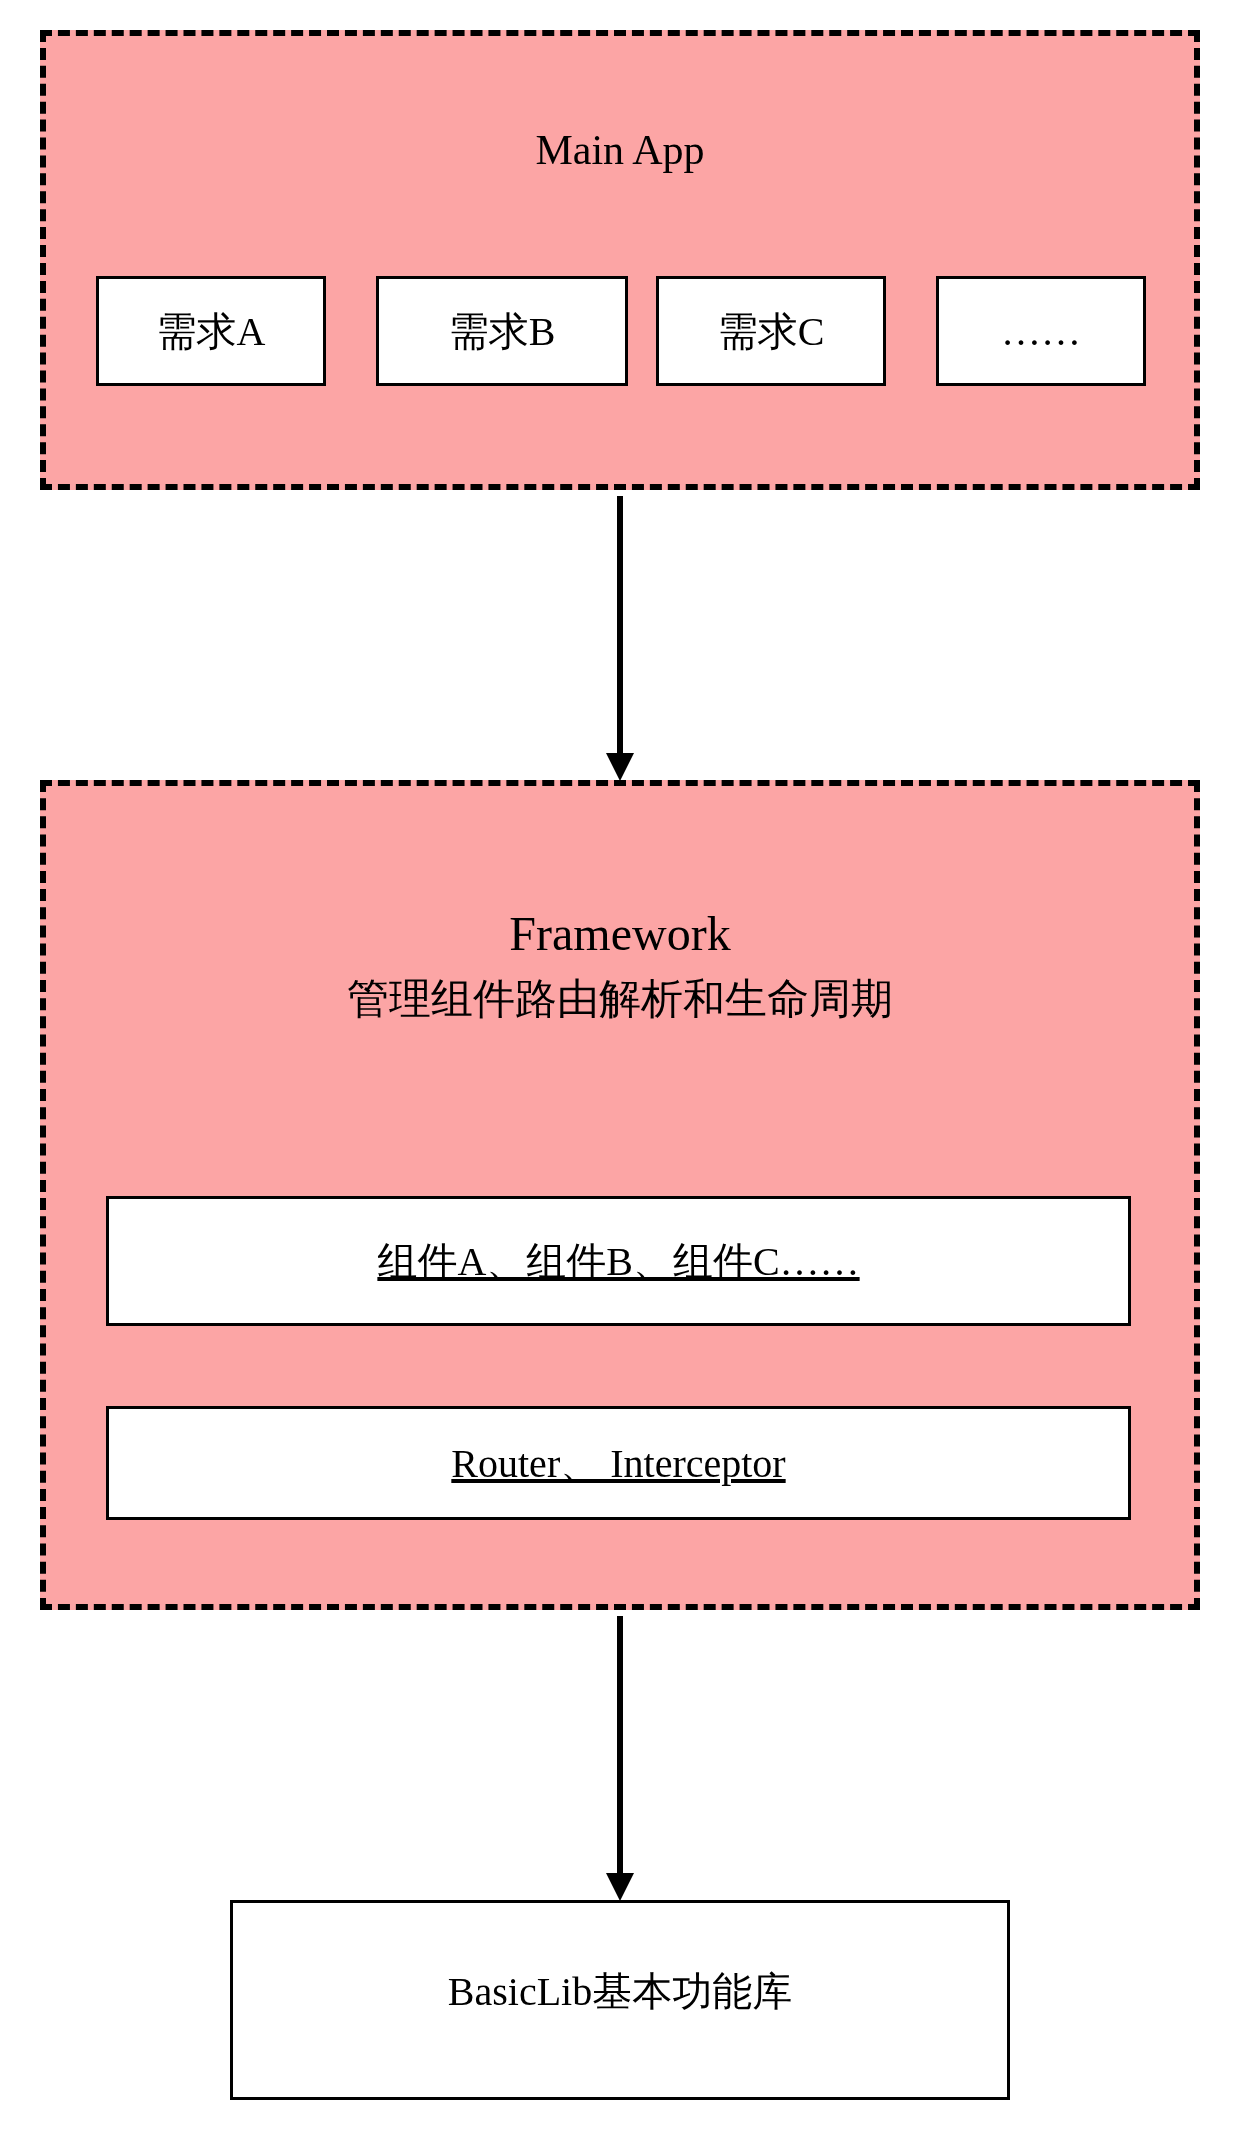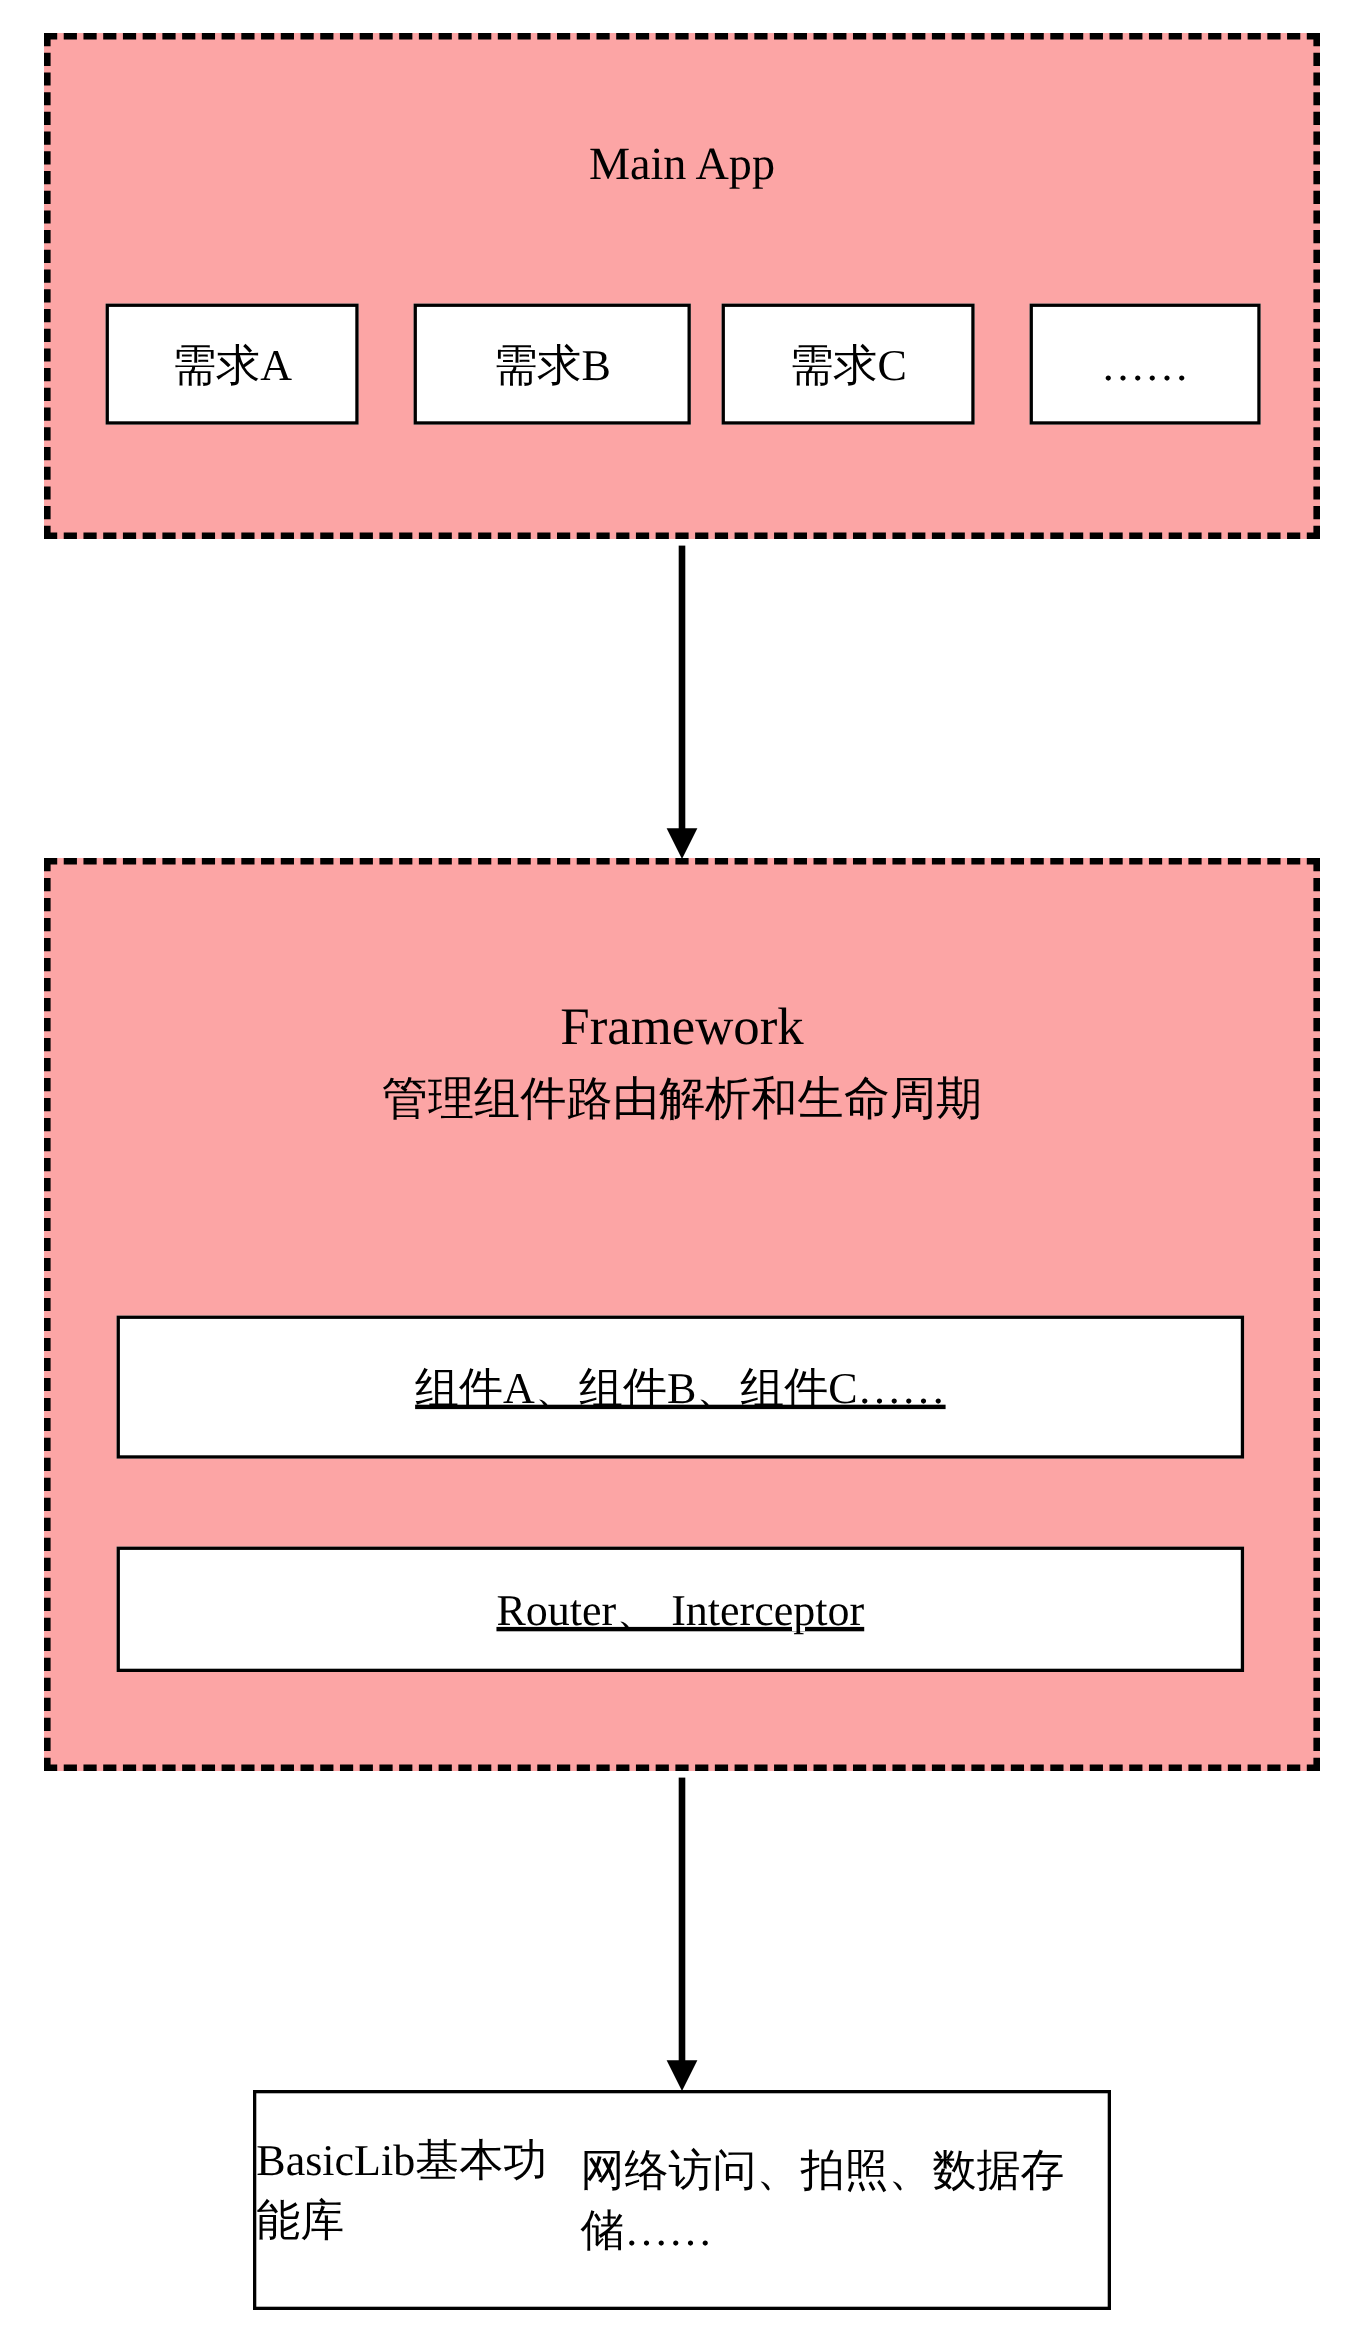--- a/index.html
+++ b/index.html
@@ -94,14 +94,13 @@
   <div class="wide-box" style="left:60px; top:620px; width:1025px; height:114px;">
     <span>Router、 Interceptor</span>
   </div>
 </div>
 
 <div class="arrow-line" style="left:617px; top:1616px; width:6px; height:260px;"></div>
 <div class="arrow-head" style="left:606px; top:1873px;"></div>
 
 <div class="bottom-box" style="left:230px; top:1900px; width:780px; height:200px;">
   <div style="margin-bottom:18px;">BasicLib基本功能库</div>
-  <div>网络访问、拍照、数据存储……</div>
 </div>
 
 </body></html>

